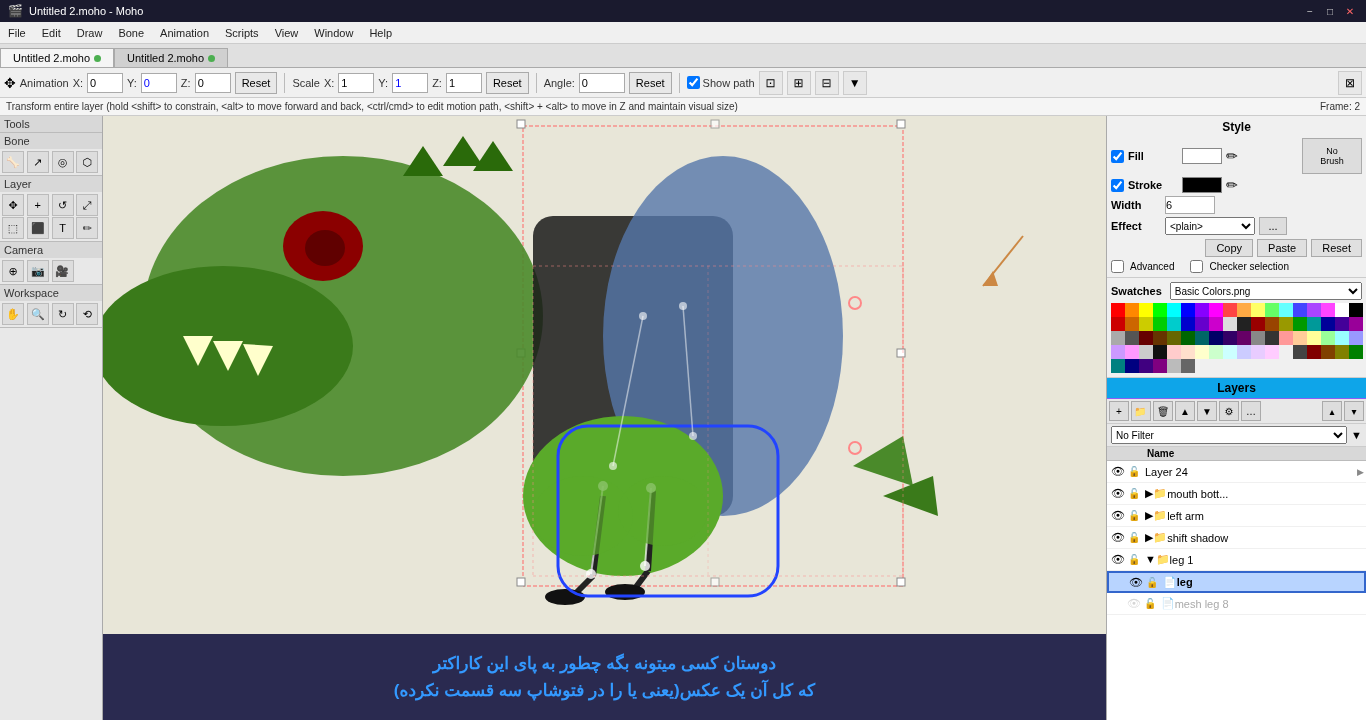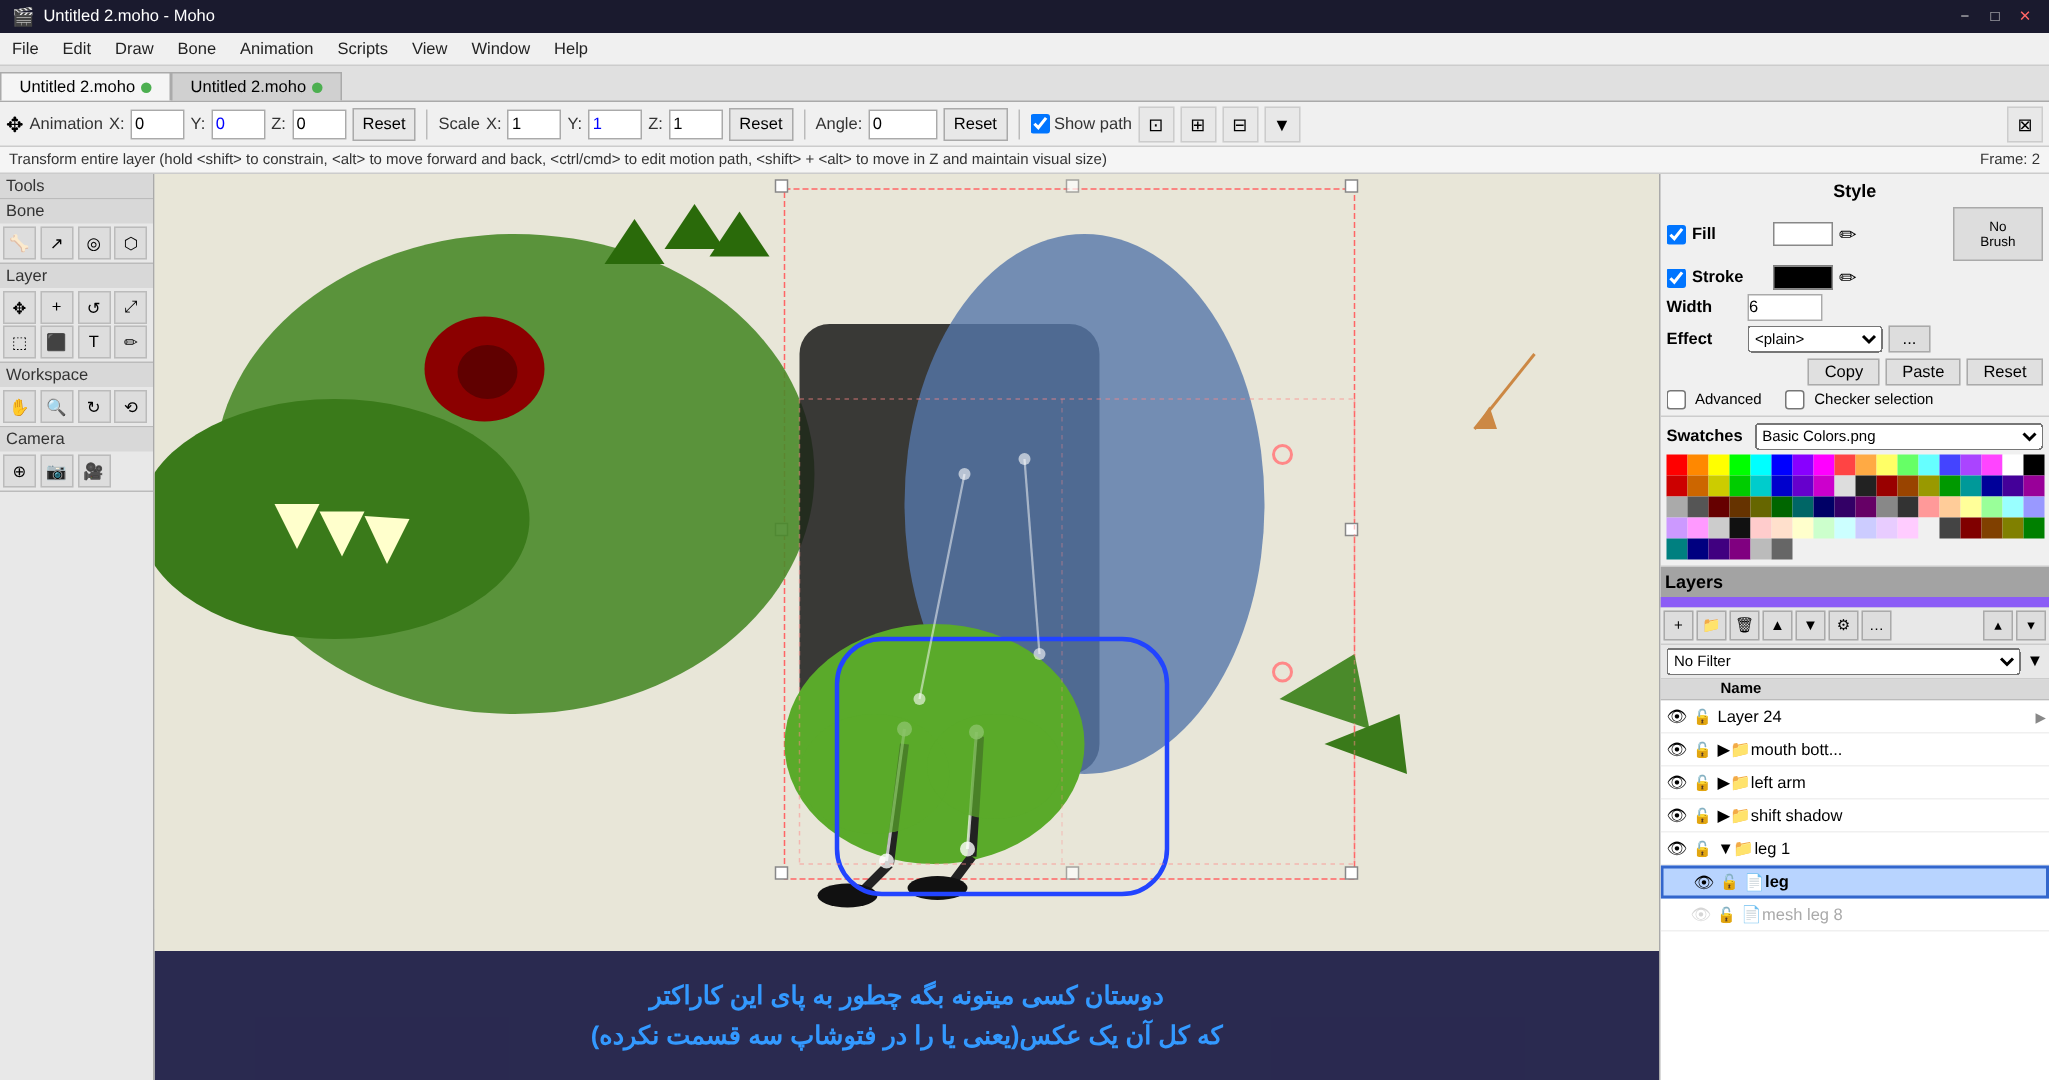--- a/index.html
+++ b/index.html
@@ -73,21 +73,21 @@
     
     #swatches-panel { padding: 4px; border-bottom: 1px solid #ccc; }
     .swatches-header { display: flex; align-items: center; gap: 4px; font-size: 11px; margin-bottom: 3px; }
     .swatches-header label { font-weight: bold; }
     .swatches-header select { flex: 1; height: 18px; font-size: 10px; }
     .color-grid { display: grid; grid-template-columns: repeat(18, 1fr); gap: 0; }
     .color-cell { width: 14px; height: 14px; cursor: pointer; }
 
     
     #layers-panel { flex: 1; display: flex; flex-direction: column; overflow: hidden; }
-    .layers-title { font-weight: bold; font-size: 12px; text-align: left; padding: 3px; background: #a3a3a3; border-bottom: 7px solid #8b5cf6; }
+    .layers-title { font-weight: bold; font-size: 12px; text-align: center; padding: 3px; background: #0ea5e9; border-bottom: 1px solid #8b5cf6; }
     .layers-toolbar { display: flex; align-items: center; gap: 2px; padding: 2px; background: #e8e8e8; border-bottom: 1px solid #ccc; }
     .layers-toolbar button { width: 20px; height: 20px; font-size: 10px; background: #ddd; border: 1px solid #aaa; cursor: pointer; display: flex; align-items: center; justify-content: center; }
     .filter-row { display: flex; align-items: center; gap: 4px; padding: 2px 4px; background: #e8e8e8; border-bottom: 1px solid #ccc; font-size: 11px; }
     .filter-select { flex: 1; height: 18px; font-size: 10px; }
     .layers-header { display: flex; font-size: 10px; font-weight: bold; background: #d8d8d8; border-bottom: 1px solid #bbb; padding: 1px 4px; }
     .layers-list { flex: 1; overflow-y: auto; background: white; }
     .layer-row { display: flex; align-items: center; height: 22px; padding: 0 2px; font-size: 11px; cursor: pointer; border-bottom: 1px solid #f0f0f0; }
     .layer-row.highlighted { background: #b8d4ff; border: 2px solid #3366cc; }
     .layer-icon { width: 16px; height: 16px; display: flex; align-items: center; justify-content: center; font-size: 10px; margin-right: 2px; }
     .layer-name { flex: 1; overflow: hidden; text-overflow: ellipsis; white-space: nowrap; font-size: 11px; }
@@ -193,34 +193,34 @@
         <div class="tool-btn">+</div>
         <div class="tool-btn">↺</div>
         <div class="tool-btn">⤢</div>
         <div class="tool-btn">⬚</div>
         <div class="tool-btn">⬛</div>
         <div class="tool-btn">T</div>
         <div class="tool-btn">✏</div>
       </div>
     </div>
     <div class="panel-section">
+      <div class="panel-label">Camera</div>
+      <div class="tool-grid">
+        <div class="tool-btn">⊕</div>
+        <div class="tool-btn">📷</div>
+        <div class="tool-btn">🎥</div>
+      </div>
+    </div>
+    <div class="panel-section">
       <div class="panel-label">Workspace</div>
       <div class="tool-grid">
         <div class="tool-btn">✋</div>
         <div class="tool-btn">🔍</div>
         <div class="tool-btn">↻</div>
         <div class="tool-btn">⟲</div>
-      </div>
-    </div>
-    <div class="panel-section">
-      <div class="panel-label">Camera</div>
-      <div class="tool-grid">
-        <div class="tool-btn">⊕</div>
-        <div class="tool-btn">📷</div>
-        <div class="tool-btn">🎥</div>
       </div>
     </div>
   </div>
 
   <div id="canvas-area">
     <div id="char-container">
 
       <svg width="980" height="490" viewBox="0 0 980 490" xmlns="http://www.w3.org/2000/svg" style="position:absolute;top:0;left:0;">
 
         <rect width="980" height="490" fill="#e8e6d8"></rect>

